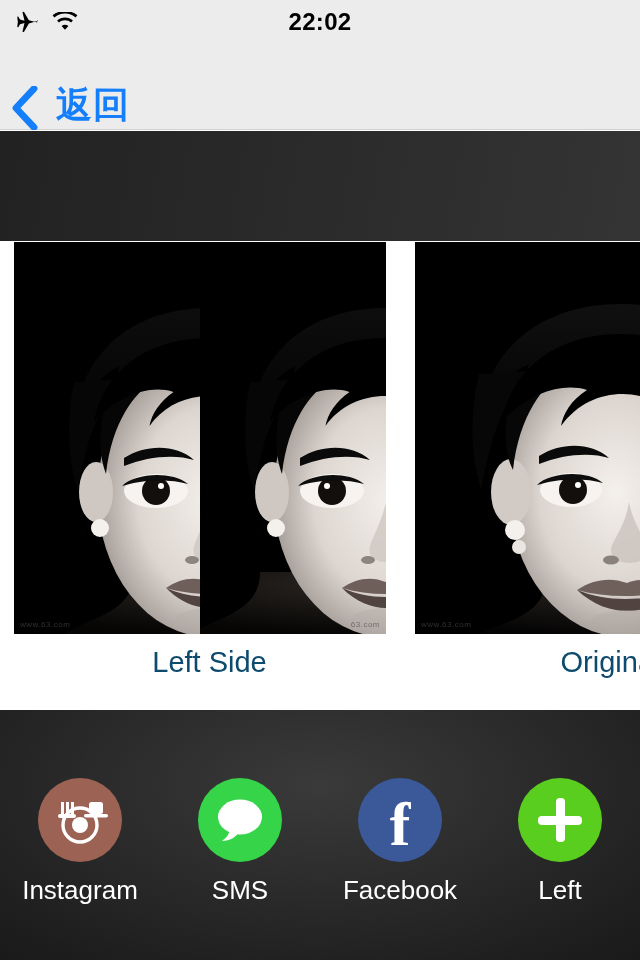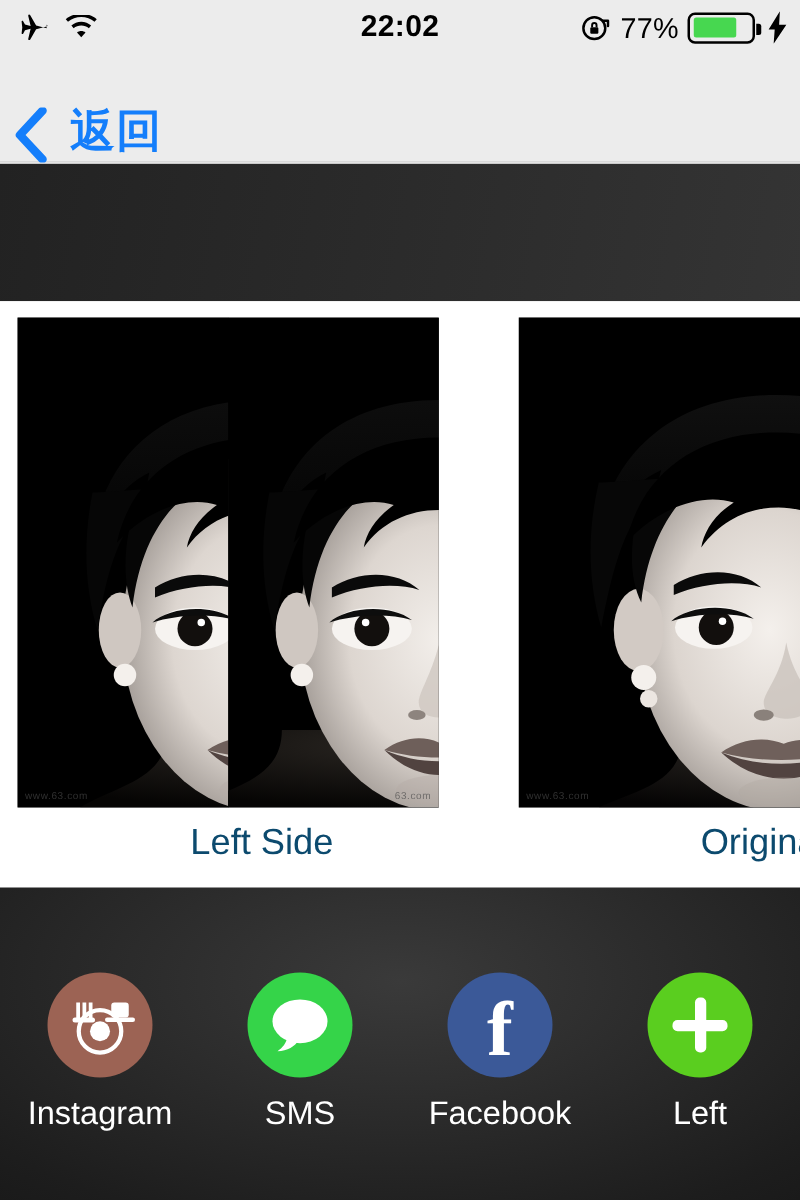--- a/index.html
+++ b/index.html
@@ -56,21 +56,21 @@
   }
 
   
   .carousel {
     position:absolute; top:241px; left:0; width:640px; height:469px;
     background:#fff; overflow:hidden;
   }
   .track { position:absolute; left:14px; top:0; display:flex; gap:10px; }
   .card { width:391px; flex:0 0 391px; }
   .thumb {
-    width:337px; height:392px; margin-top:13px;
+    width:372px; height:392px; margin-top:1px;
     background:#000; position:relative; overflow:hidden;
   }
   .card-label {
     margin-top:12px; text-align:center; font-size:29px; color:#0c4a6e;
     white-space:nowrap;
   }
 
   
   .face-wrap { position:absolute; inset:0; overflow:hidden; }
   .half { position:absolute; top:0; width:50%; height:100%; overflow:hidden; }
@@ -128,35 +128,20 @@
         <path d="M13 17.8 9.6 13.9c1-.8 2.1-1.2 3.4-1.2s2.4.4 3.4 1.2L13 17.8z" fill="#000"></path>
         <path d="M13 8.3c-2.3 0-4.4.8-6.1 2.2l-1.8-2.1C7.3 6.5 10 5.4 13 5.4s5.7 1.1 7.9 3l-1.8 2.1c-1.7-1.4-3.8-2.2-6.1-2.2z" fill="#000"></path>
         <path d="M13 1.6c-4 0-7.7 1.4-10.6 3.8L.6 3.3C4 .5 8.3-1 13-1s9 1.5 12.4 4.3l-1.8 2.1C20.7 3 17 1.6 13 1.6z" fill="#000"></path>
       </svg>
     </div>
 
     <div class="sb-mid">
       <span class="sb-time">22:02</span>
     </div>
 
-    <div class="sb-right">
-      <svg width="25" height="25" viewBox="0 0 24 24">
-        <circle cx="11" cy="12" r="8.4" fill="none" stroke="#000" stroke-width="1.9"></circle>
-        <rect x="7.9" y="11.3" width="6.2" height="5" rx="0.9" fill="#000"></rect>
-        <path d="M9.3 11.3v-1.5a1.7 1.7 0 0 1 3.4 0v1.5" fill="none" stroke="#000" stroke-width="1.5"></path>
-        <path d="M17.5 6.4h4v4" fill="none" stroke="#000" stroke-width="1.9" stroke-linecap="round" stroke-linejoin="round"></path>
-      </svg>
-      <span class="sb-pct">77%</span>
-      <div class="batt">
-        <div class="batt-fill" style="width: 77%; background: rgb(71, 215, 80);"></div>
-      </div>
-      <svg class="bolt" width="16" height="26" viewBox="0 0 12 22">
-        <path d="M7.6 0 0 12.3h4.1L3.4 22 12 9.2H7.1L7.6 0z" fill="#000"></path>
-      </svg>
-    </div>
   </div>
 
   <div class="navbar">
     <div class="nav-back">
       <svg class="chev" width="26" height="44" viewBox="0 0 20 34">
         <path d="M17 2 3 17l14 15" fill="none" stroke="#147efb" stroke-width="5.2" stroke-linecap="round" stroke-linejoin="round"></path>
       </svg>
       <span class="nav-back-label">返回</span>
     </div>
   </div>

